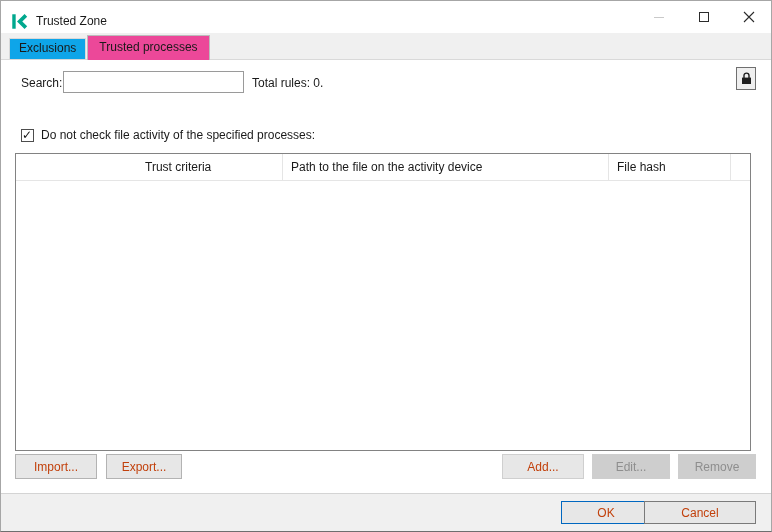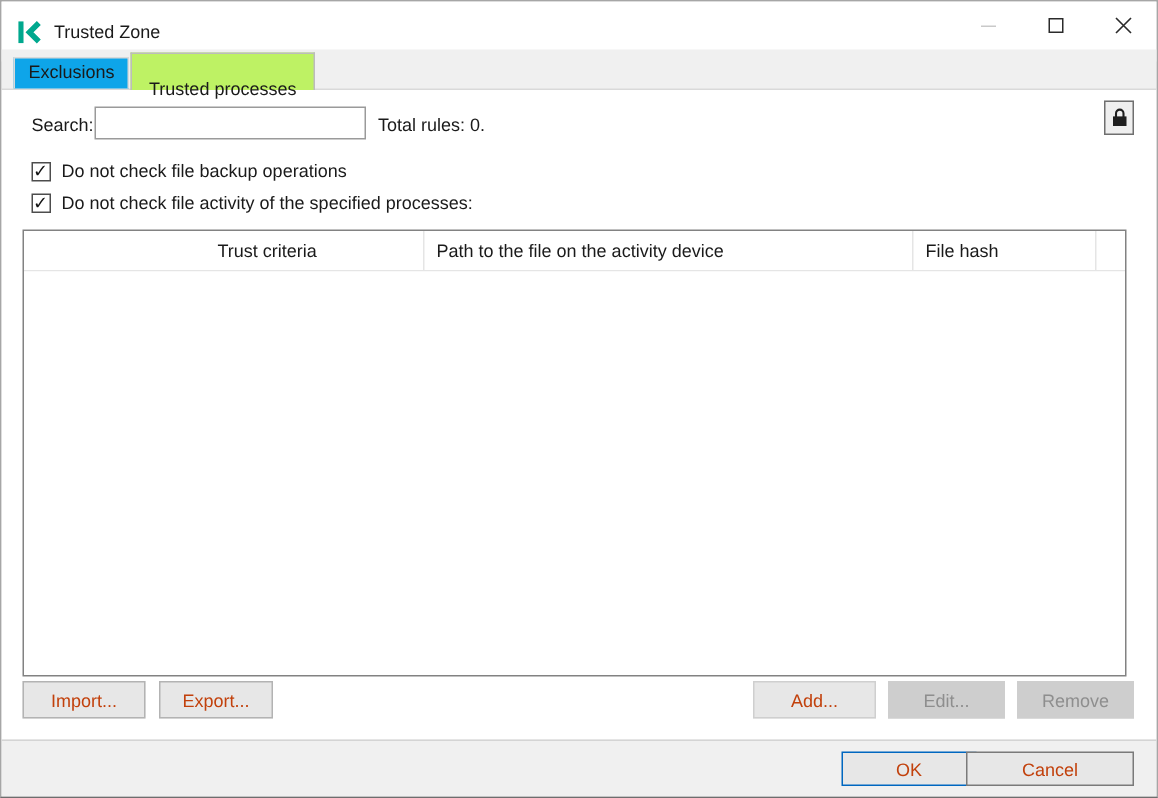--- a/index.html
+++ b/index.html
@@ -51,22 +51,22 @@
     height: 21px; line-height: 19px;
     padding: 0 9px;
     background: #0ea5e9;
     border: 1px solid #d9d9d9;
     border-bottom: none;
     margin-right: 1px;
     white-space: nowrap;
   }
   .tab.active {
     height: 25px; line-height: 23px;
-    padding: 12px 11px;
-    background: #bef264;
+    padding: 0 11px;
+    background: #ec4899;
     border: 1px solid #bcbcbc;
     border-bottom: none;
     margin-bottom: -1px;
     position: relative; z-index: 2;
   }
   
   .page {
     position: absolute; top: 59px; left: 0; right: 0; bottom: 38px;
     background: #ffffff;
   }
@@ -197,24 +197,20 @@
     <input class="search-input" type="text" value="" style="">
     <span class="total-rules">Total rules: 0.</span>
 
     <div class="lock-btn">
       <svg width="11" height="13" viewBox="0 0 11 13">
         <path d="M3 6 V3.6 a2.5 2.5 0 0 1 5 0 V6" fill="none" stroke="#1f1f1f" stroke-width="1.4"></path>
         <rect x="1" y="5.6" width="9" height="6.4" fill="#1f1f1f"></rect>
       </svg>
     </div>
 
-    <div class="check-row row1">
-      <span class="checkbox checked"></span>
-      <span class="cb-label">Do not check file backup operations</span>
-    </div>
 
     <div class="check-row row2">
       <span class="checkbox checked"></span>
       <span class="cb-label">Do not check file activity of the specified processes:</span>
     </div>
 
     <div class="proc-table">
       <div class="thead">
         <div class="th c0">File name</div>
         <div class="th c1">Trust criteria</div>

